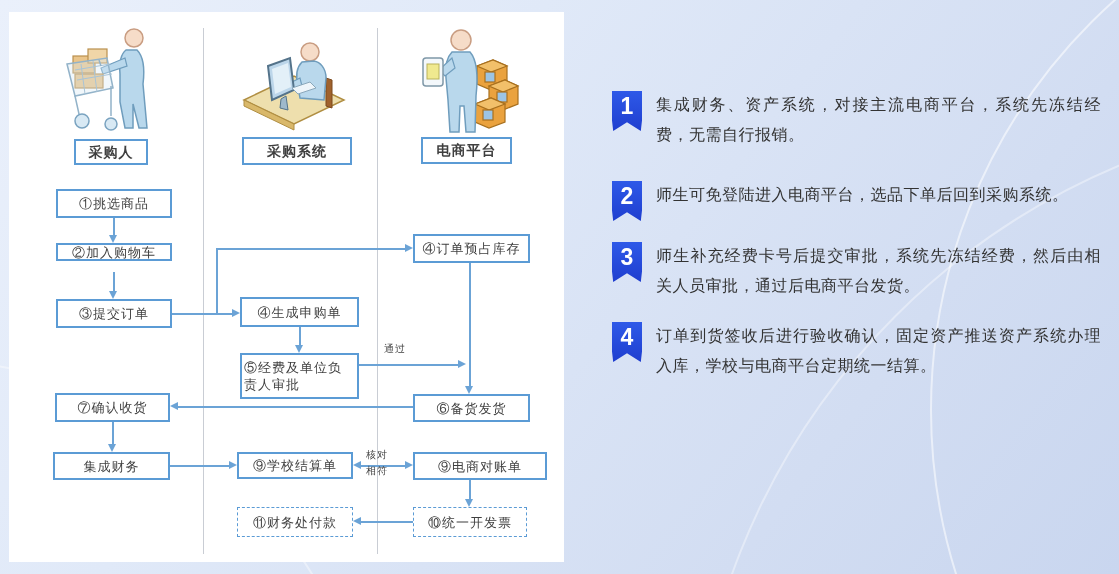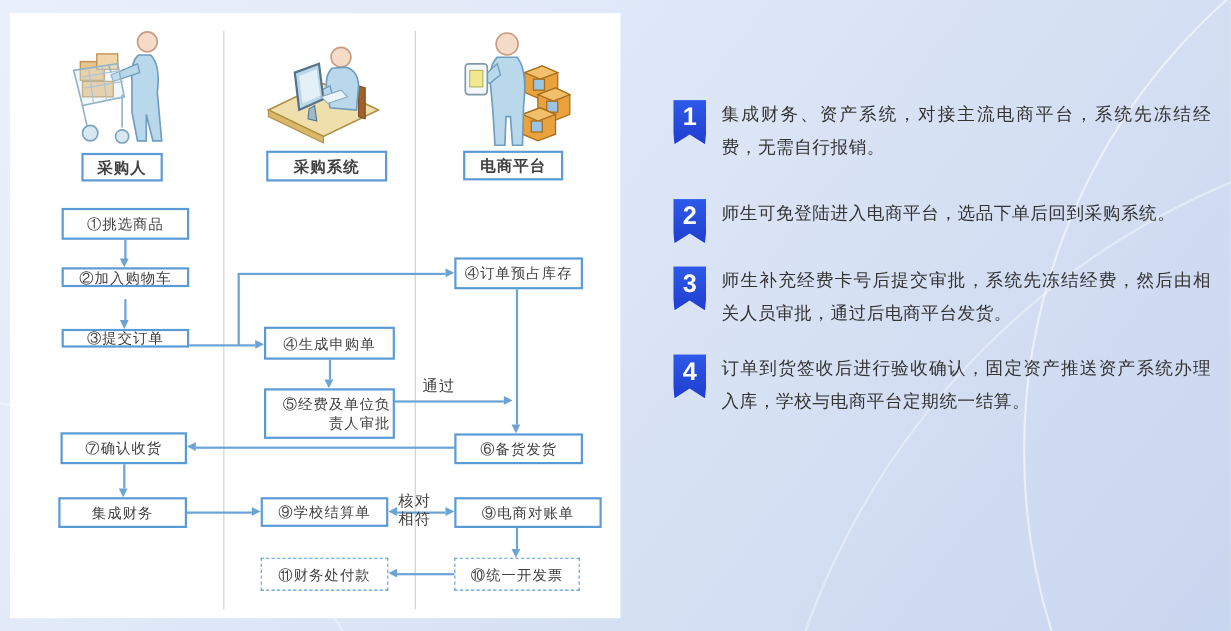--- a/index.html
+++ b/index.html
@@ -18,33 +18,33 @@
   .arc{position:absolute;border-radius:50%;pointer-events:none}
   .arc1{width:1100px;height:1100px;left:930px;top:-140px;border:2px solid rgba(255,255,255,.55)}
   .arc2{width:1400px;height:1400px;left:690px;top:110px;border:2px solid rgba(255,255,255,.38)}
   .arc3{width:900px;height:900px;left:-520px;top:360px;border:2px solid rgba(255,255,255,.4)}
 
   .panel{position:absolute;left:9px;top:12px;width:555px;height:550px;background:#ffffff;}
 
   .lane-line{position:absolute;width:1px;background:var(--lane)}
 
   .fbox{position:absolute;background:#fff;border:2px solid var(--box-border);
-        display:flex;align-items:center;justify-content:center;text-align:right;
+        display:flex;align-items:center;justify-content:center;text-align:left;
         font-size:13px;color:var(--txt);letter-spacing:1px;line-height:17px;padding:1px 2px;}
   .fbox.hdr{font-weight:bold;font-size:14px;}
   .fbox.dashed{border-style:dashed;border-width:1.6px;}
 
   .hl{position:absolute;height:2px;background:var(--arrow)}
   .vl{position:absolute;width:2px;background:var(--arrow)}
   .ah{position:absolute;width:0;height:0}
   .ah-r{border-top:4.5px solid transparent;border-bottom:4.5px solid transparent;border-left:8px solid var(--arrow)}
   .ah-l{border-top:4.5px solid transparent;border-bottom:4.5px solid transparent;border-right:8px solid var(--arrow)}
   .ah-d{border-left:4.5px solid transparent;border-right:4.5px solid transparent;border-top:8px solid var(--arrow)}
 
-  .edge-label{position:absolute;font-size:14px;color:var(--txt);letter-spacing:1px}
+  .edge-label{position:absolute;font-size:10px;color:var(--txt);letter-spacing:1px}
   .verify{width:40px;text-align:center;line-height:16px}
 
   .icon{position:absolute}
 
   .note-row{position:absolute;left:612px;width:492px;display:flex;align-items:flex-start}
   .badge{position:relative;flex:0 0 30px;width:30px;height:40px;margin-top:1px;
          background:linear-gradient(180deg,var(--badge1) 0%,var(--badge2) 100%);
          clip-path:polygon(0 0,100% 0,100% 74%,96% 100%,50% 78%,4% 100%,0 74%);
          color:#fff;font-weight:bold;font-size:23px;text-align:center;line-height:31px;}
   .note-text{margin-left:14px;width:445px;font-size:16px;line-height:30px;color:#333;
@@ -108,21 +108,21 @@
     <rect x="8" y="32" width="20" height="28" rx="3" fill="#f4f8fb" stroke="#7f98a8" stroke-width="1.5"></rect>
     <rect x="12" y="38" width="12" height="15" fill="#f0e98f" stroke="#b9b25a" stroke-width="1"></rect>
   </svg>
 
   <div class="fbox hdr" style="left:74px;top:139px;width:74px;height:26px">采购人</div>
   <div class="fbox hdr" style="left:242px;top:137px;width:110px;height:28px">采购系统</div>
   <div class="fbox hdr" style="left:421px;top:137px;width:91px;height:27px">电商平台</div>
 
   <div class="fbox" style="left:56px;top:189px;width:116px;height:29px">①挑选商品</div>
   <div class="fbox" style="left:56px;top:243px;width:116px;height:18px">②加入购物车</div>
-  <div class="fbox" style="left:56px;top:299px;width:116px;height:17px">③提交订单</div>
+  <div class="fbox" style="left:56px;top:299px;width:116px;height:29px">③提交订单</div>
   <div class="fbox" style="left:413px;top:234px;width:117px;height:29px">④订单预占库存</div>
   <div class="fbox" style="left:240px;top:297px;width:119px;height:30px">④生成申购单</div>
   <div class="fbox" style="left:240px;top:353px;width:119px;height:46px">⑤经费及单位负责人审批</div>
   <div class="fbox" style="left:413px;top:394px;width:117px;height:28px">⑥备货发货</div>
   <div class="fbox" style="left:55px;top:393px;width:115px;height:29px">⑦确认收货</div>
   <div class="fbox" style="left:53px;top:452px;width:117px;height:28px">集成财务</div>
   <div class="fbox" style="left:237px;top:452px;width:116px;height:27px">⑨学校结算单</div>
   <div class="fbox" style="left:413px;top:452px;width:134px;height:28px">⑨电商对账单</div>
   <div class="fbox dashed" style="left:413px;top:507px;width:114px;height:30px">⑩统一开发票</div>
   <div class="fbox dashed" style="left:237px;top:507px;width:116px;height:30px">⑪财务处付款</div>

